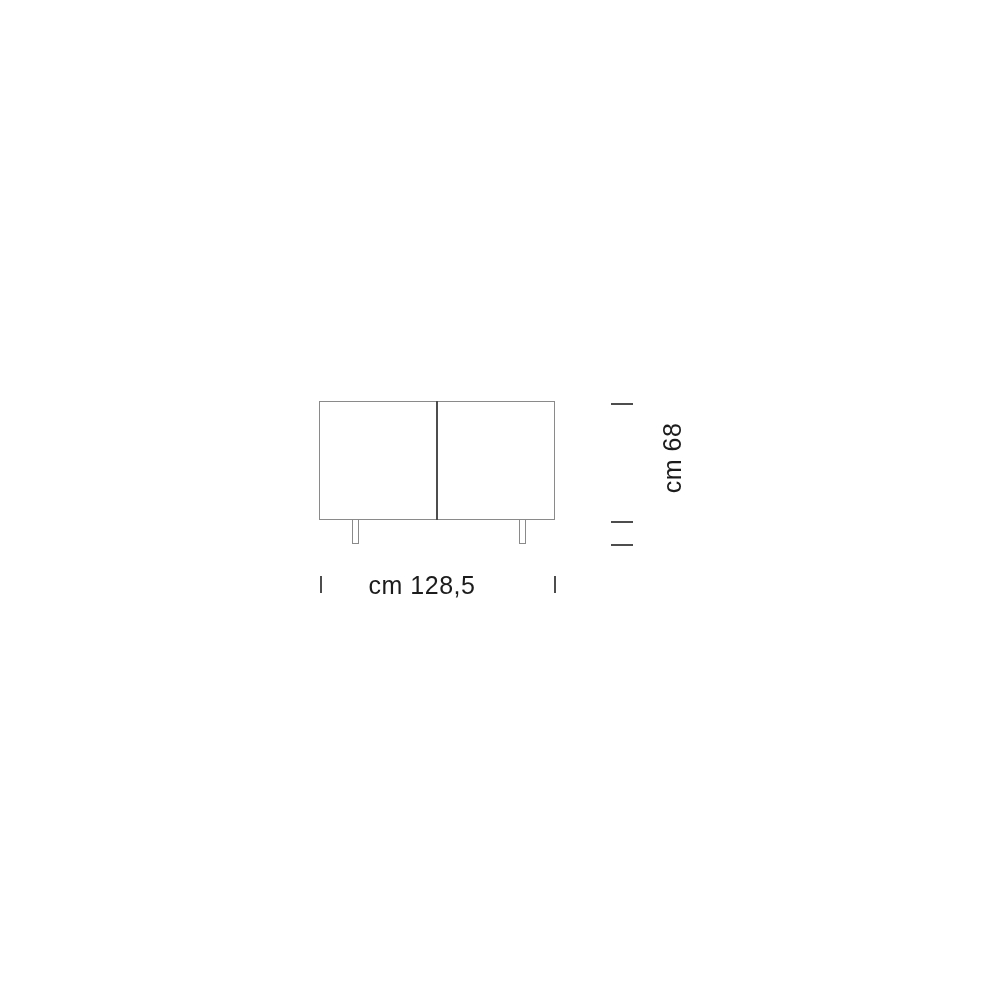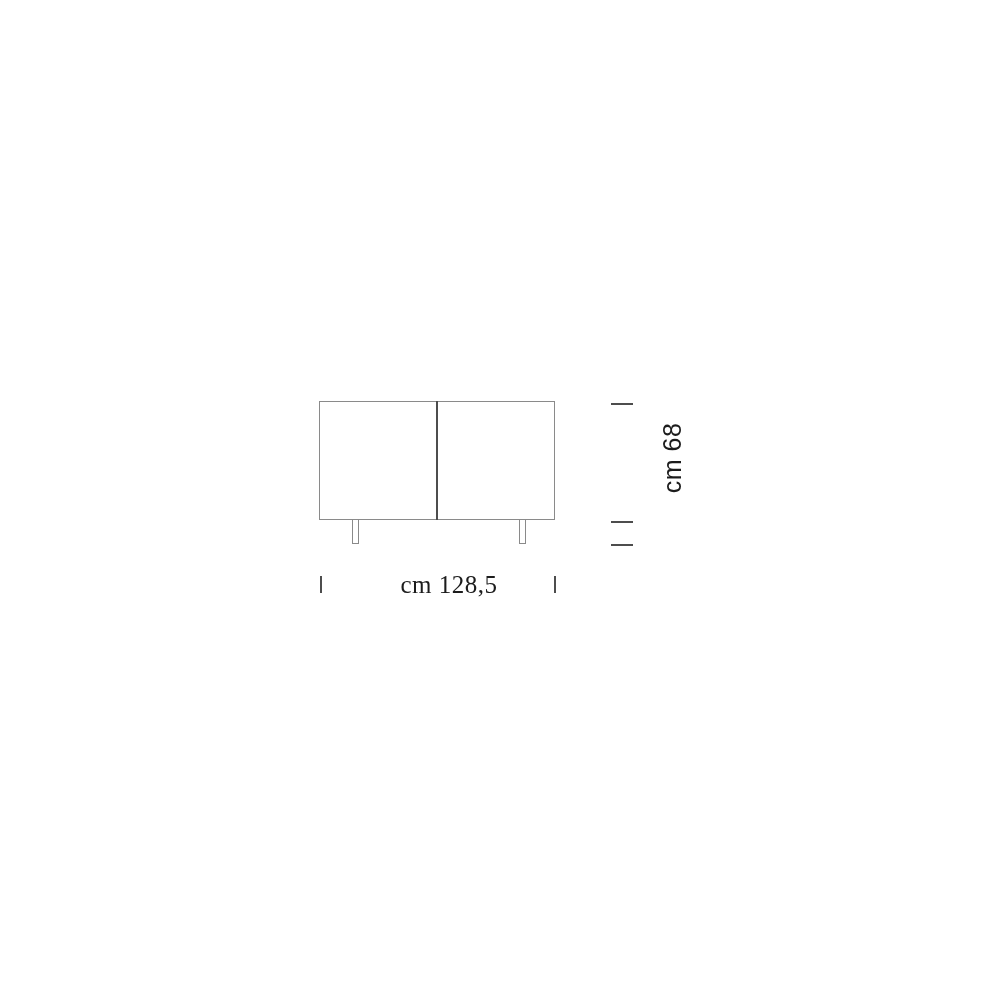--- a/index.html
+++ b/index.html
@@ -64,23 +64,22 @@
     font-size:25px;
     font-weight:300;
     letter-spacing:0.5px;
     white-space:nowrap;
   }
   .dim-label.height{
     left:672px;top:458px;
     transform:translate(-50%,-50%) rotate(-90deg);
   }
   .dim-label.width{
-    left:449px;top:585px;
+    left:422px;top:585px;
     transform:translate(-50%,-50%);
-    font-family:Liberation Serif, serif;
   }
 </style>
 </head>
 <body>
 
 <div class="canvas">
 
   <div class="cabinet"></div>
   <div class="divider"></div>
   <div class="leg left"></div>

